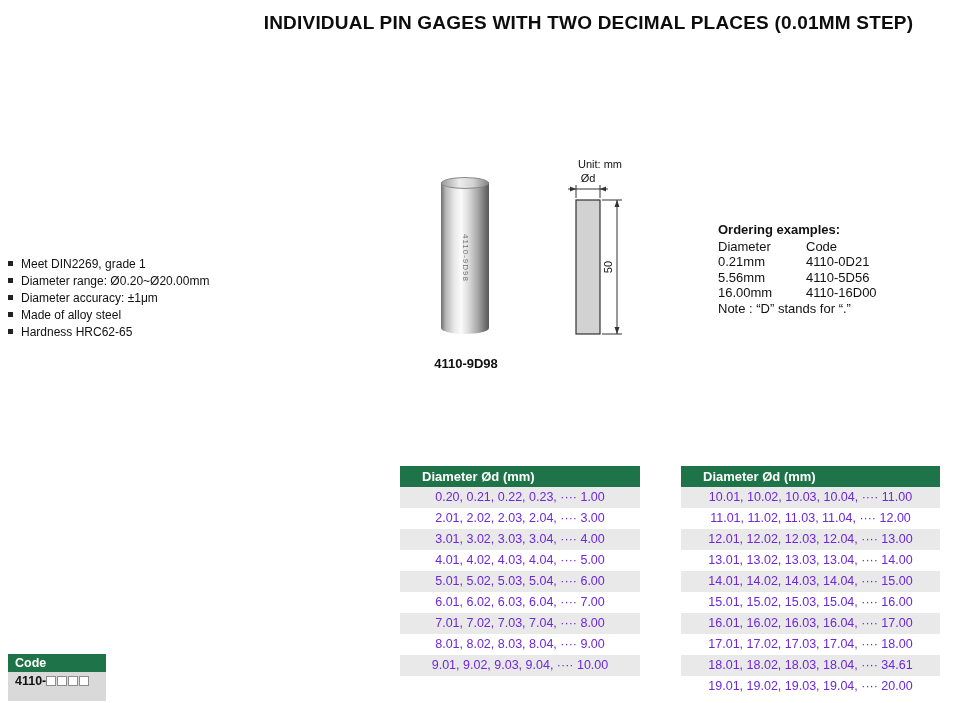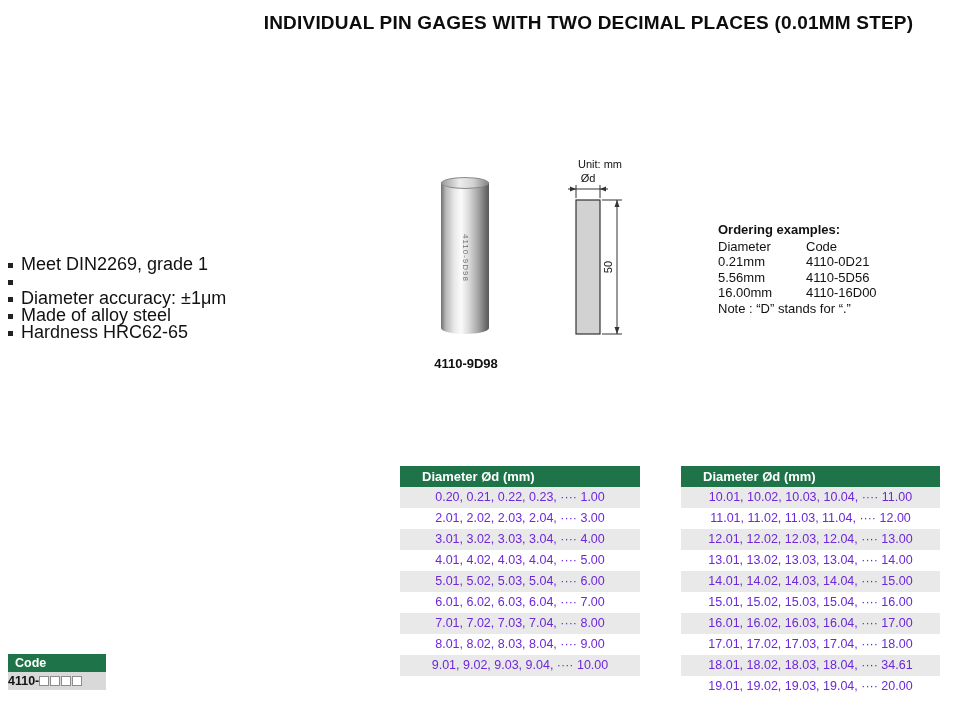--- a/index.html
+++ b/index.html
@@ -9,21 +9,21 @@
   }
   .abs{position:absolute;}
 
   
   .title{
     left:200px;top:4px;width:761px;margin:8px;text-align:center;
     font-size:19px;font-weight:bold;color:#0d0d0d;letter-spacing:0.2px;
   }
 
   
-  .features{left:8px;top:258px;font-size:18px;line-height:13px;}
+  .features{left:8px;top:258px;font-size:12px;line-height:13px;}
   .feat{margin-bottom:4px;white-space:nowrap;}
   .sq{display:inline-block;width:5px;height:5px;background:#222;margin-right:8px;vertical-align:2px;}
 
   
   .pin{left:441px;top:177px;width:48px;}
   .pin-top{
     width:48px;height:12px;border-radius:50%;box-sizing:border-box;
     background:linear-gradient(90deg,#9b9b9b,#ececec 38%,#d2d2d2 68%,#858585);
     border:1px solid #8a8a8a;position:relative;z-index:2;
   }
@@ -49,21 +49,21 @@
   .ord-row .c1{display:inline-block;width:88px;}
   .ord-note{margin-top:0;}
 
   
   .code-block{left:8px;top:654px;width:98px;}
   .code-header{
     background:#1e7448;color:#ffffff;font-weight:bold;font-size:12.5px;
     height:18px;line-height:18px;padding-left:7px;box-sizing:border-box;
   }
   .code-value{
-    background:#d9d9d9;height:18px;line-height:18px;box-sizing:border-box;
+    background:#d9d9d9;height:29px;line-height:18px;padding-left:7px;box-sizing:border-box;
     font-size:12.5px;font-weight:bold;
   }
   .ph-squares i{
     display:inline-block;width:8px;height:8px;background:#ffffff;border:1px solid #8c8c8c;
     margin-right:1px;vertical-align:-1px;
   }
 
   
   .dtable{top:466px;}
   .dtable .t-header{
@@ -85,21 +85,21 @@
 
 <div id="page">
 
   <h1 class="abs title">INDIVIDUAL PIN GAGES WITH TWO DECIMAL PLACES (0.01MM STEP)</h1>
 
   <div class="abs features">
     <div class="feat">
       <span class="sq"></span><span>Meet DIN2269, grade 1</span>
     </div>
     <div class="feat">
-      <span class="sq"></span>
+      <span class="sq"></span><span>Diameter range: Ø0.20~Ø20.00mm</span>
     </div>
     <div class="feat">
       <span class="sq"></span><span>Diameter accuracy: ±1μm</span>
     </div>
     <div class="feat">
       <span class="sq"></span><span>Made of alloy steel</span>
     </div>
     <div class="feat">
       <span class="sq"></span><span>Hardness HRC62-65</span>
     </div>

